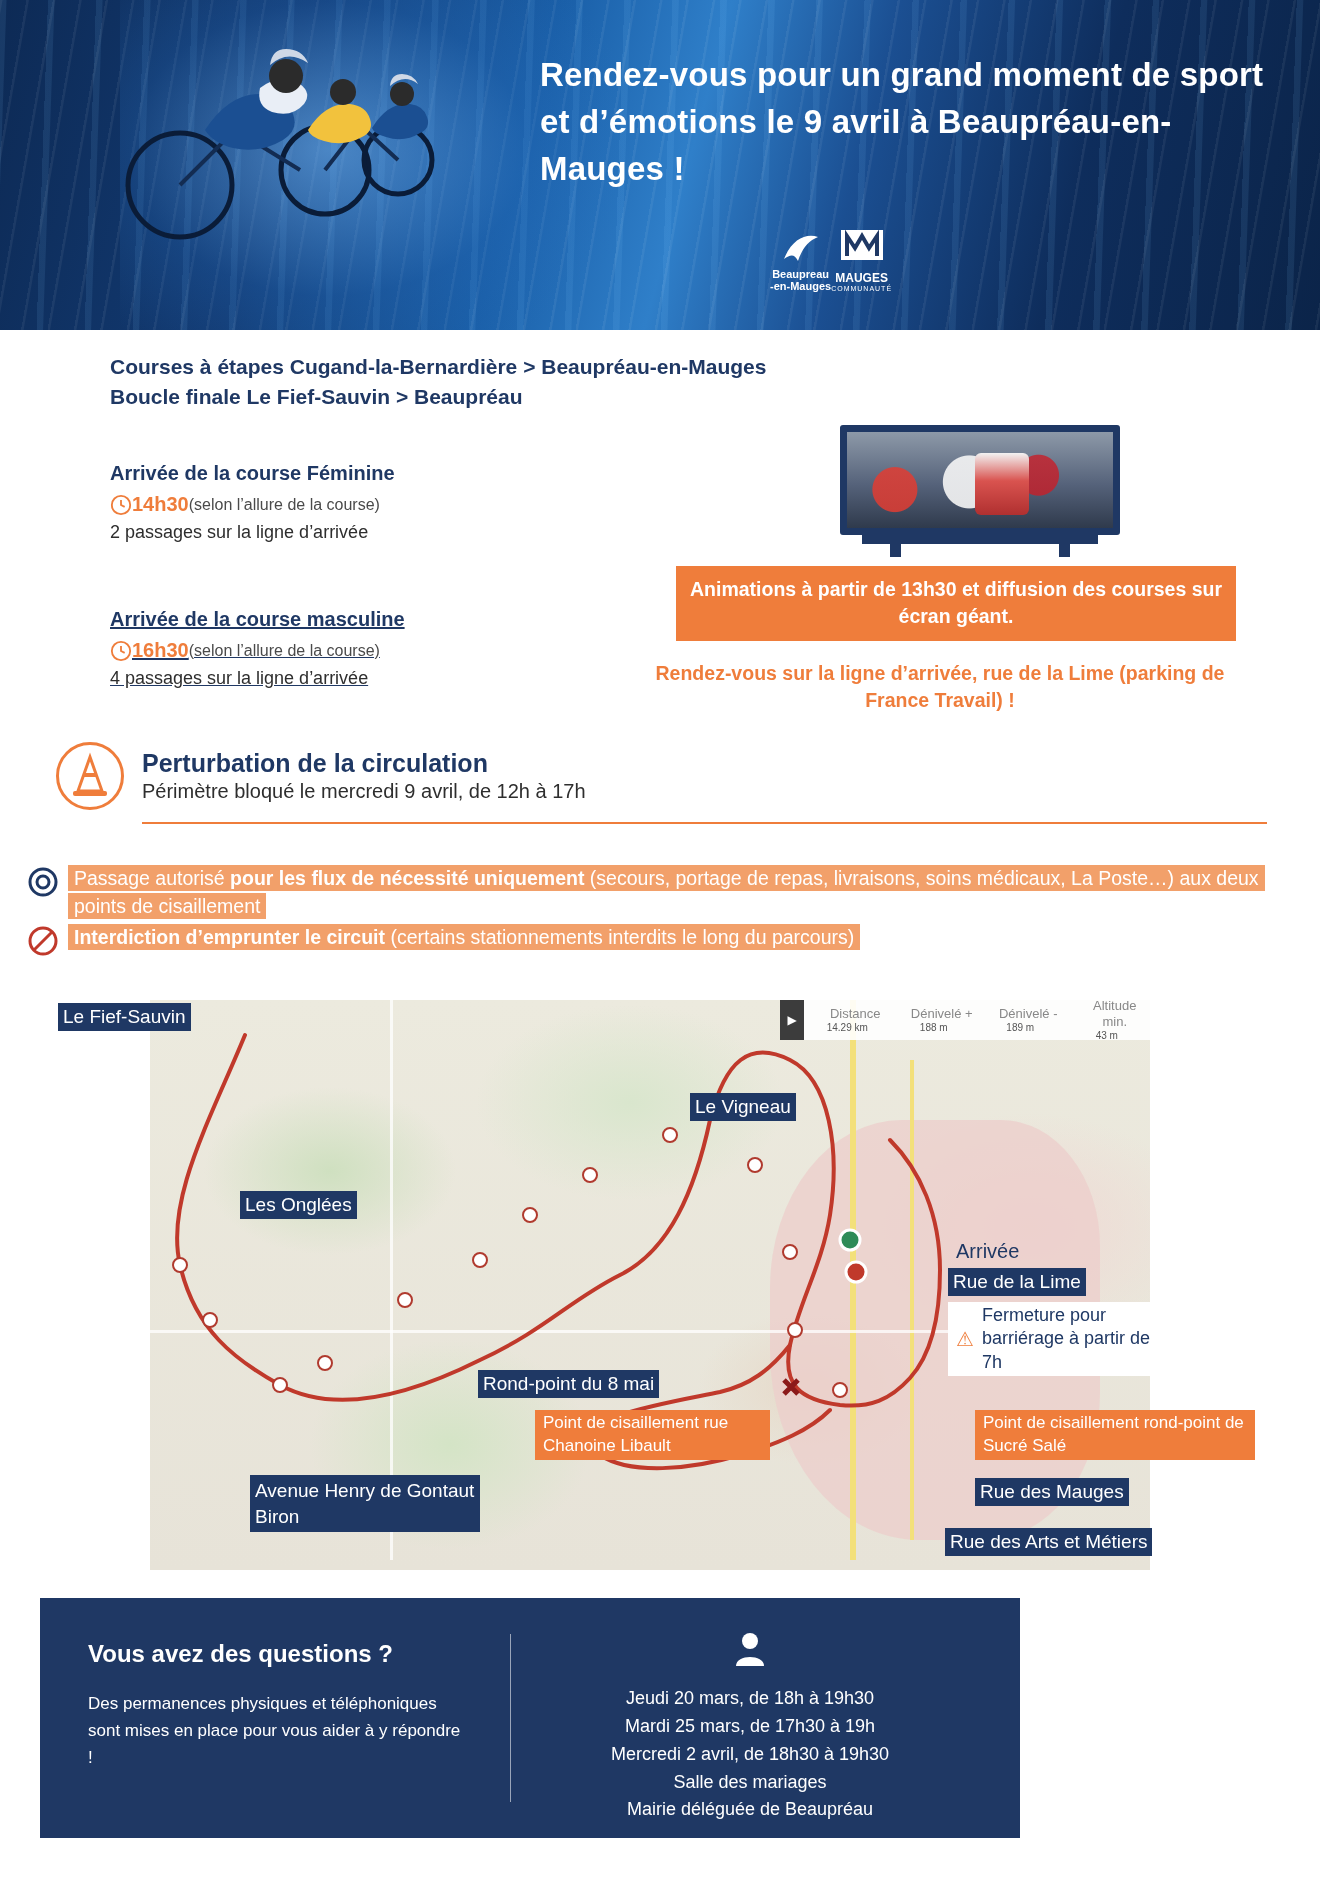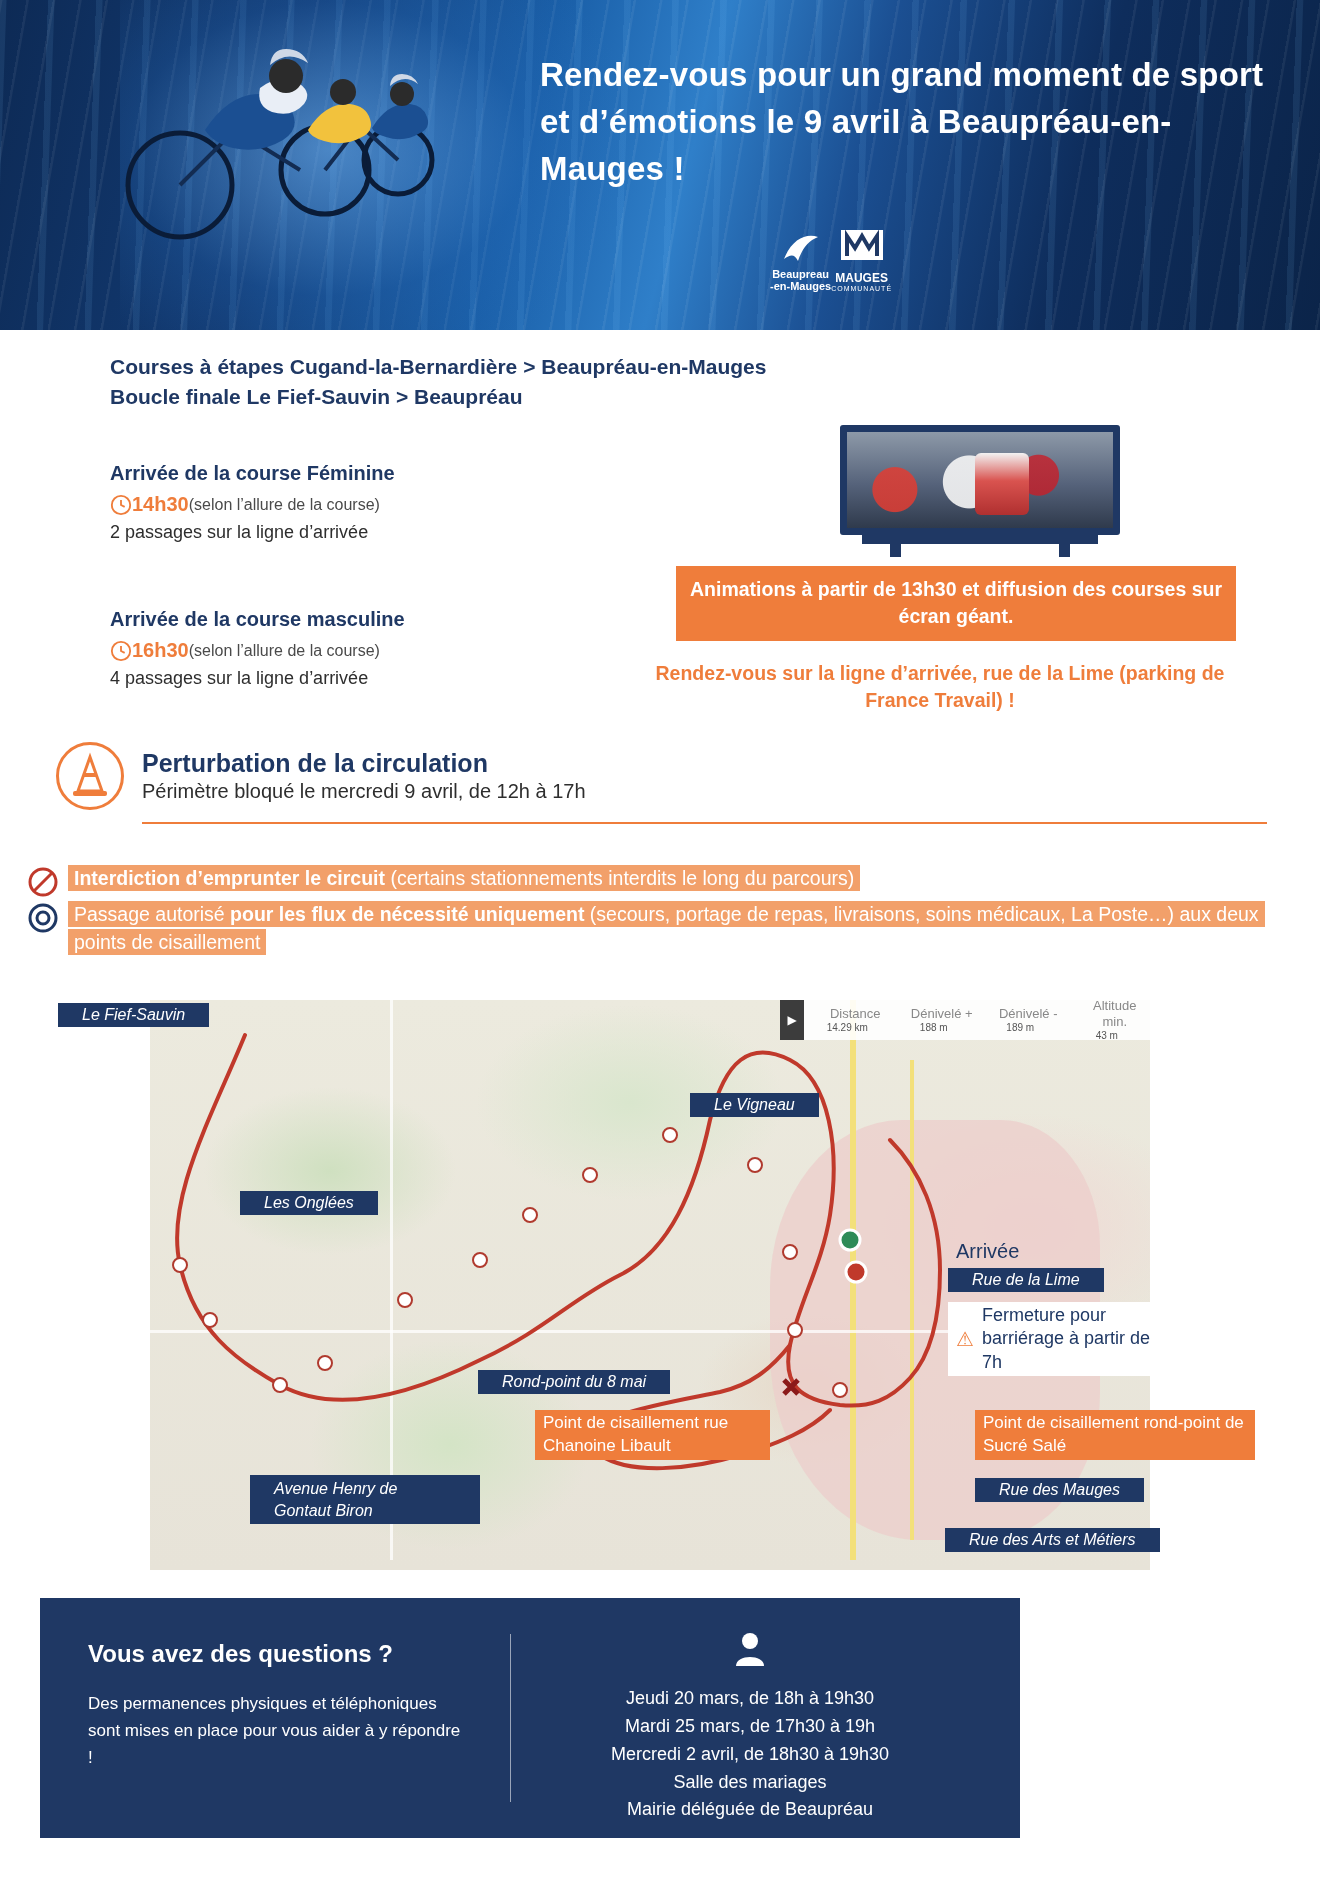--- a/index.html
+++ b/index.html
@@ -60,21 +60,21 @@
   
   .cyclists { position: absolute; left: 110px; top: 10px; width: 330px; height: 250px; }
 
   
   .courses-title {
     position: absolute; left: 110px; top: 352px; width: 920px;
     font-size: 21px; font-weight: bold; line-height: 1.45; color:#1f3864;
   }
   .race-block { position: absolute; left: 110px; width: 540px; }
   .race-block.fem { top: 462px; }
-  .race-block.masc { top: 608px; }
+  .race-block.masc { top: 608px; text-decoration: underline; }
   .race-head { font-size: 20px; font-weight: bold; color:#1f3864; margin-bottom: 8px; }
   .race-time-row { display: flex; align-items: center; margin-bottom: 6px; }
   .clock-icon { width: 22px; height: 22px; flex: 0 0 22px; }
   .race-time { font-size: 20px; font-weight: bold; color:#ef7d3b; }
   .race-note { font-size: 16px; color:#4a4a4a; }
   .race-passages { font-size: 18px; color:#2e2e2e; }
 
   
   .screen-wrap { position: absolute; left: 840px; top: 425px; width: 280px; }
   .screen {
@@ -155,21 +155,21 @@
     position:absolute; right:0; top:0; width:370px; height:40px;
     background: rgba(255,255,255,0.9); display:flex; align-items:center;
     font-size: 10px; color:#555;
   }
   .map-stats .cell { flex:1; text-align:center; line-height:1.25; }
   .map-stats .cell .lbl { color:#888; font-size:13px;padding-left:16px; }
   .map-stats .play { width:24px; background:#3c3c3c; height:40px; color:#fff; display:flex; align-items:center; justify-content:center; font-size:12px;}
 
   .lbl-blue {
     position: absolute; background:#1f3864; color:#fff;
-    font-size: 16px; padding: 3px 24px; white-space: nowrap; font-style: italic;
+    font-size: 19px; padding: 3px 5px; white-space: nowrap;
   }
   .lbl-orange {
     position: absolute; background:#ef7d3b; color:#fff;
     font-size: 17px; padding: 2px 8px; white-space: nowrap;
   }
   .lbl-white {
     position: absolute; background:#ffffff; color:#1f3864;
     font-size: 20px; padding: 2px 8px; white-space: nowrap;
   }
   .lbl-warn {
@@ -302,34 +302,34 @@
         <div class="perturb-title">Perturbation de la circulation</div>
         <div class="perturb-sub">Périmètre bloqué le mercredi 9 avril, de 12h à 17h</div>
       </div>
     </div>
     <div class="perturb-line"></div>
   </div>
 
   <div class="rules">
     <div class="rule-row">
       <svg class="rule-ico" viewBox="0 0 30 30">
+        <circle cx="15" cy="15" r="13" fill="none" stroke="#1f3864" stroke-width="3"></circle>
+        <circle cx="15" cy="15" r="6" fill="none" stroke="#1f3864" stroke-width="3"></circle>
+      </svg>
+      <div style="width: 1215px;">
+        <span class="rule-text"><span>Passage autorisé </span><b>pour les flux de nécessité uniquement</b><span> (secours, portage de repas, livraisons, soins médicaux, La Poste…) aux deux points de cisaillement</span></span>
+      </div>
+    </div>
+    <div class="rule-row">
+      <svg class="rule-ico" viewBox="0 0 30 30">
         <circle cx="15" cy="15" r="13" fill="none" stroke="#c0392b" stroke-width="3"></circle>
         <line x1="6" y1="24" x2="24" y2="6" stroke="#c0392b" stroke-width="3"></line>
       </svg>
       <div>
         <span class="rule-text"><b>Interdiction d’emprunter le circuit</b><span> (certains stationnements interdits le long du parcours)</span></span>
-      </div>
-    </div>
-    <div class="rule-row">
-      <svg class="rule-ico" viewBox="0 0 30 30">
-        <circle cx="15" cy="15" r="13" fill="none" stroke="#1f3864" stroke-width="3"></circle>
-        <circle cx="15" cy="15" r="6" fill="none" stroke="#1f3864" stroke-width="3"></circle>
-      </svg>
-      <div style="width: 1215px;">
-        <span class="rule-text"><span>Passage autorisé </span><b>pour les flux de nécessité uniquement</b><span> (secours, portage de repas, livraisons, soins médicaux, La Poste…) aux deux points de cisaillement</span></span>
       </div>
     </div>
   </div>
 
   <div class="map">
     <div class="landmass"></div>
     <div class="urban"></div>
     <div class="road-v" style="left:700px; top:0; width:6px; height:560px;"></div>
     <div class="road-v" style="left:760px; top:60px; width:4px; height:480px;"></div>
     <div class="road-w" style="left:0; top:330px; width:1000px; height:3px;"></div>

